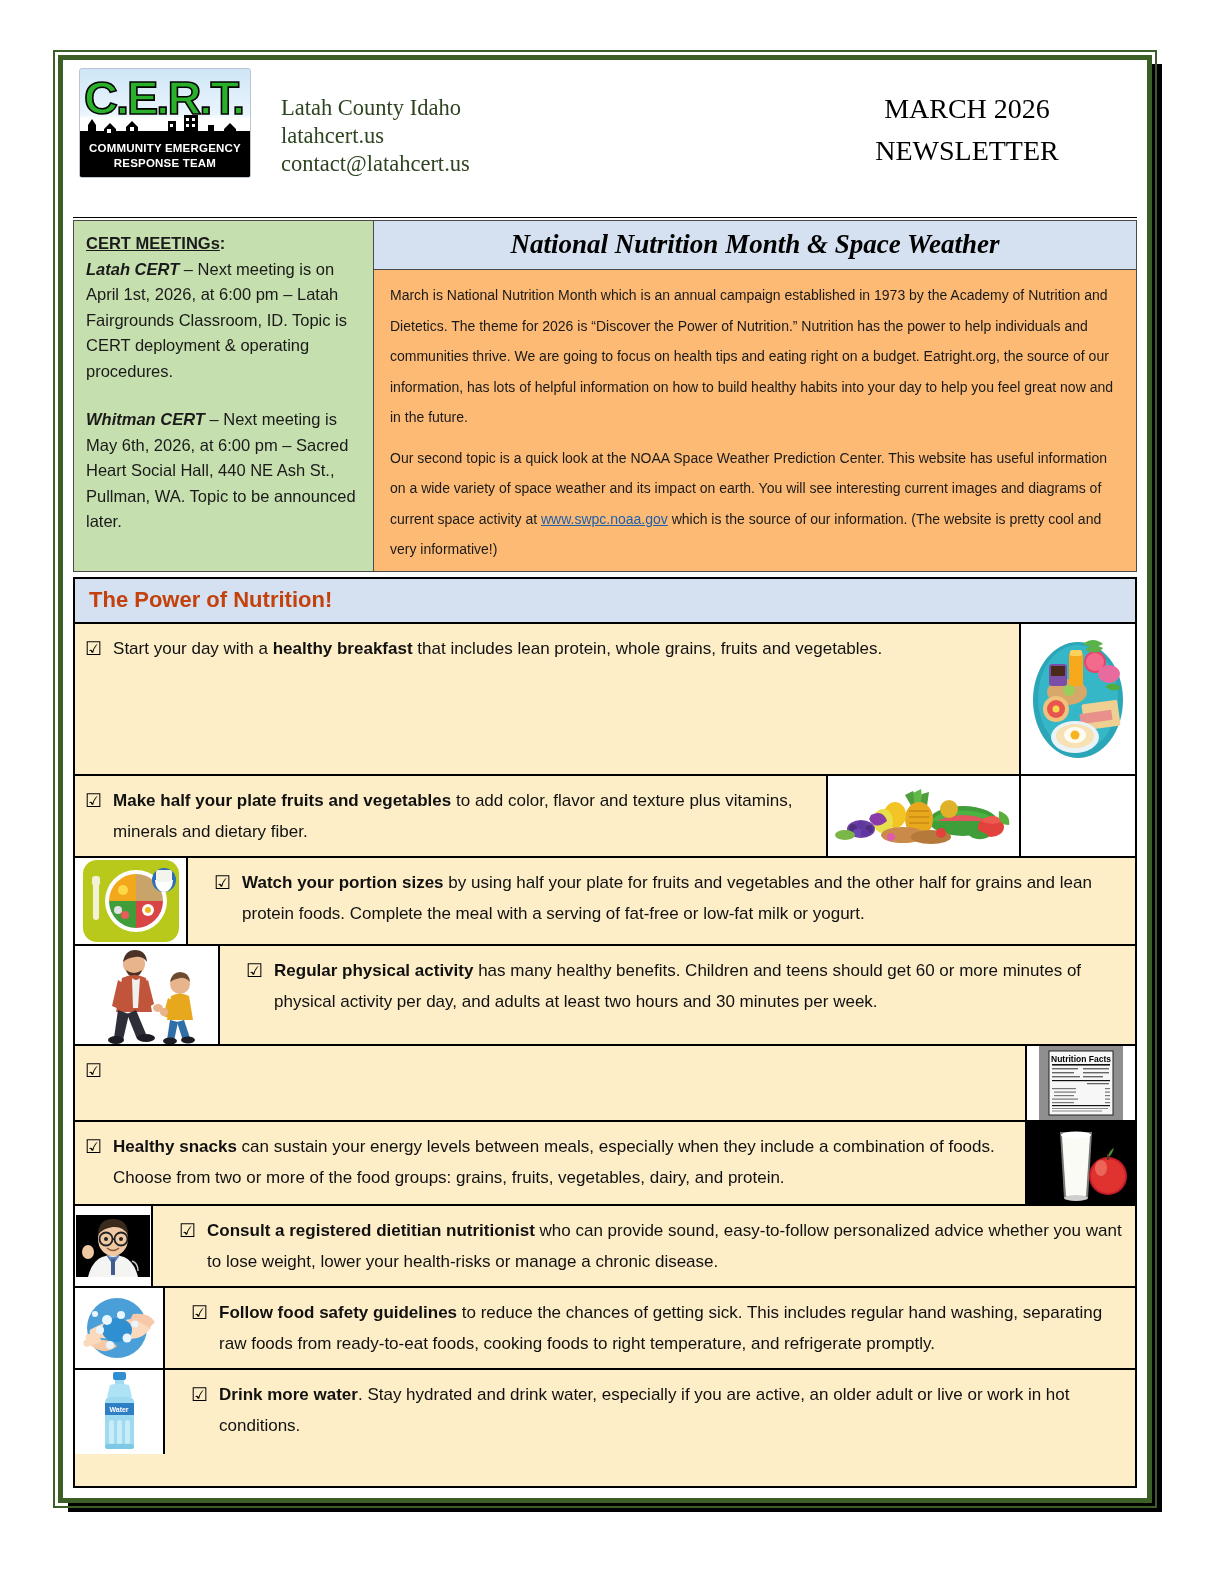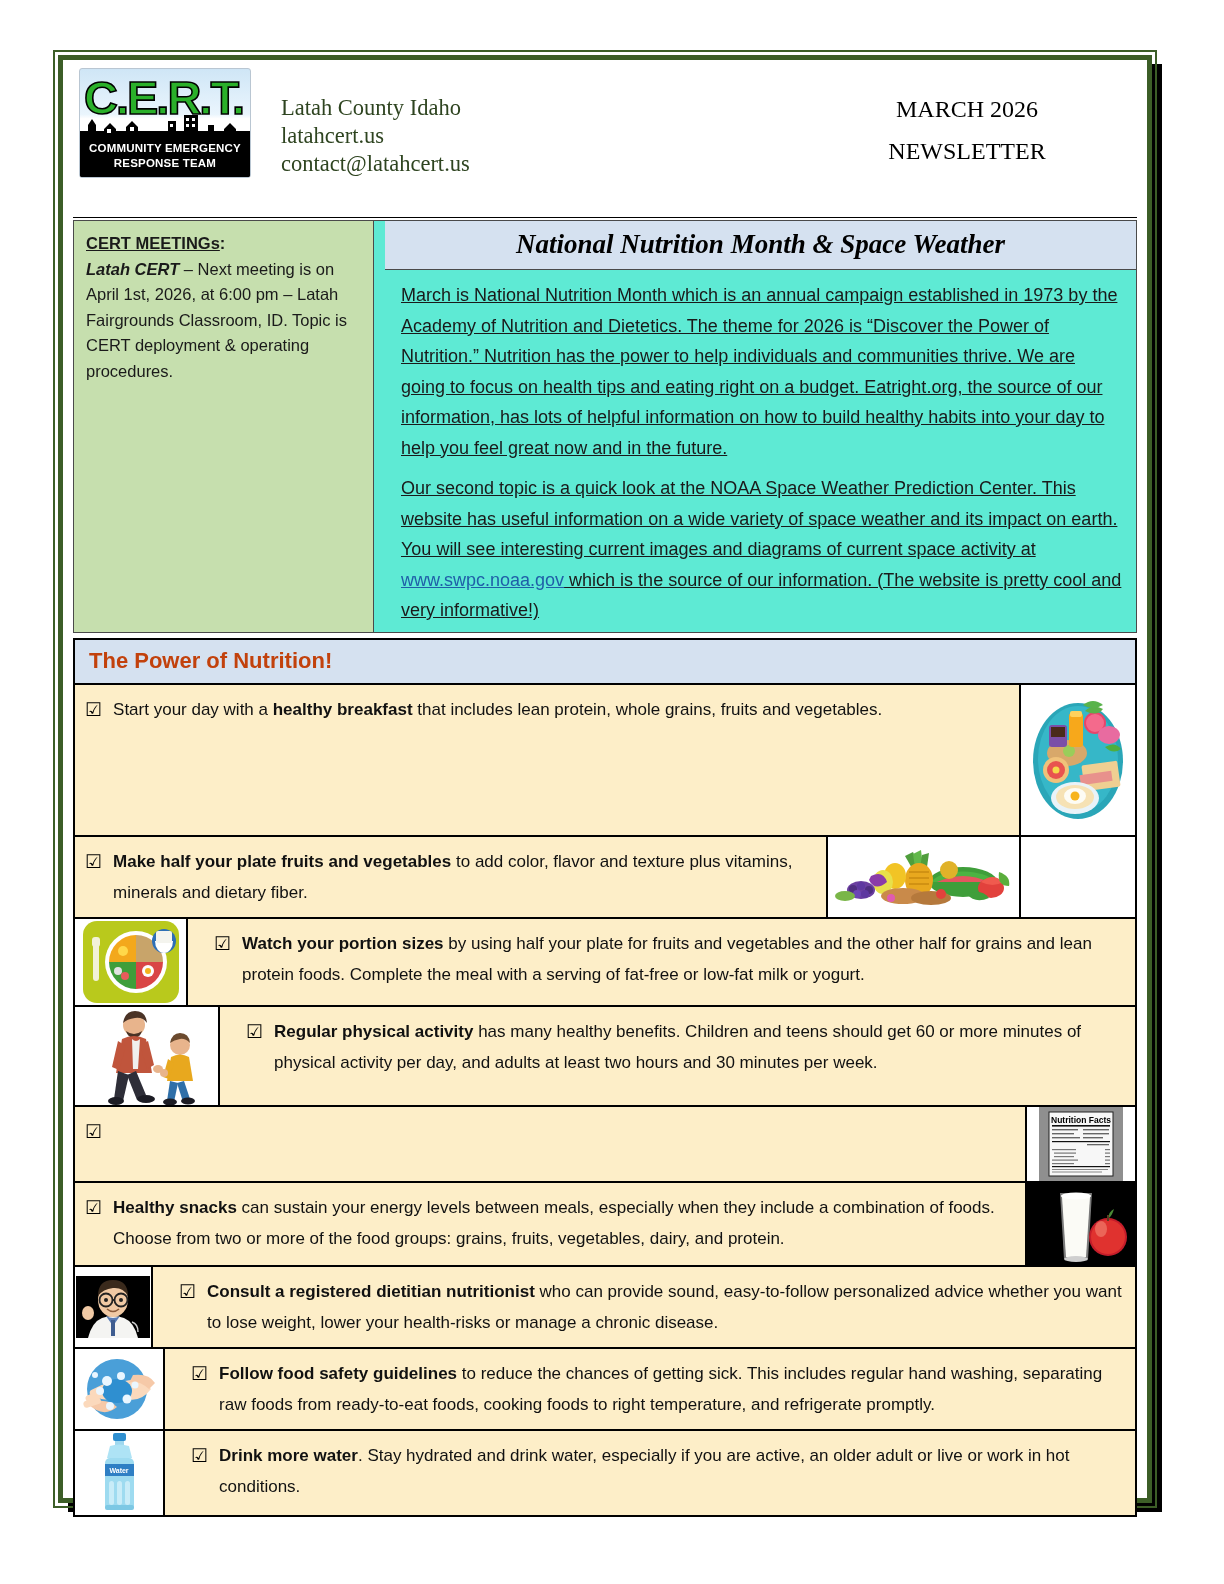--- a/index.html
+++ b/index.html
@@ -90,21 +90,21 @@
     flex: 1;
   }
   .org-info div { white-space: nowrap; }
   .masthead {
     text-align: center;
     padding-top: 20px;
     padding-right: 10px;
     width: 330px;
     flex: 0 0 330px;
     font-family: "Liberation Serif", serif;
-    font-size: 24px;
+    font-size: 28px;
     line-height: 42px;
     color: #000;
   }
 
   
   .band {
     display: flex;
     margin-top: 2px;
     align-items: stretch;
   }
@@ -122,40 +122,38 @@
   .meetings b { font-weight: 700; }
   .meetings i { font-style: italic; }
   .meet-block { margin-bottom: 23px; }
   .meet-block:last-child { margin-bottom: 0; }
 
   .article {
     flex: 1;
     border: 1px solid #4a4a4a;
     display: flex;
     flex-direction: column;
-    background: #5eead4;
-    padding-left: 11px;
+    background: #fdba74;
   }
   .article-head {
     background: #d5e1f0;
     border-bottom: 1px solid #4a4a4a;
     text-align: center;
     font-family: "Liberation Serif", serif;
     font-weight: 700;
     font-style: italic;
     font-size: 27px;
     padding: 8px 0 9px 0;
     color: #000;
   }
   .article-body {
     padding: 10px 14px 6px 16px;
-    font-size: 18px;
+    font-size: 14px;
     line-height: 30.5px;
     color: #1a1a1a;
-    text-decoration: underline;
   }
   .article-body p { margin: 0 0 10px 0; }
   .article-body p:last-child { margin-bottom: 0; }
   .weblink { color: #1f5fa8; text-decoration: underline; }
 
   
   .section-banner {
     margin-top: 5px;
     background: #d5e1f0;
     border: 2px solid #000;
@@ -262,20 +260,23 @@
       <div>NEWSLETTER</div>
     </div>
   </div>
 
   <div class="band">
 
     <div class="meetings">
       <div class="meet-block">
         <b><u><span>CERT MEETINGs</span></u><span>:</span></b><br>
         <b><i><span>Latah CERT</span></i></b><span> – Next meeting is on April 1st, 2026, at 6:00 pm – Latah Fairgrounds Classroom, ID. Topic is CERT deployment &amp; operating procedures.</span>
+      </div>
+      <div class="meet-block">
+        <b><i><span>Whitman CERT</span></i></b><span> – Next meeting is May 6th, 2026, at 6:00 pm – Sacred Heart Social Hall, 440 NE Ash St., Pullman, WA. Topic to be announced later.</span>
       </div>
     </div>
 
     <div class="article">
       <div class="article-head">National Nutrition Month &amp; Space Weather</div>
       <div class="article-body">
         <p>March is National Nutrition Month which is an annual campaign established in 1973 by the Academy of Nutrition and Dietetics. The theme for 2026 is “Discover the Power of Nutrition.” Nutrition has the power to help individuals and communities thrive. We are going to focus on health tips and eating right on a budget.  Eatright.org, the source of our information, has lots of helpful information on how to build healthy habits into your day to help you feel great now and in the future.</p>
         <p><span>Our second topic is a quick look at the NOAA Space Weather Prediction Center. This website has useful information on a wide variety of space weather and its impact on earth. You will see interesting current images and diagrams of current space activity at </span><span class="weblink">www.swpc.noaa.gov</span><span> which is the source of our information. (The website is pretty cool and very informative!)</span></p>
       </div>
     </div>

